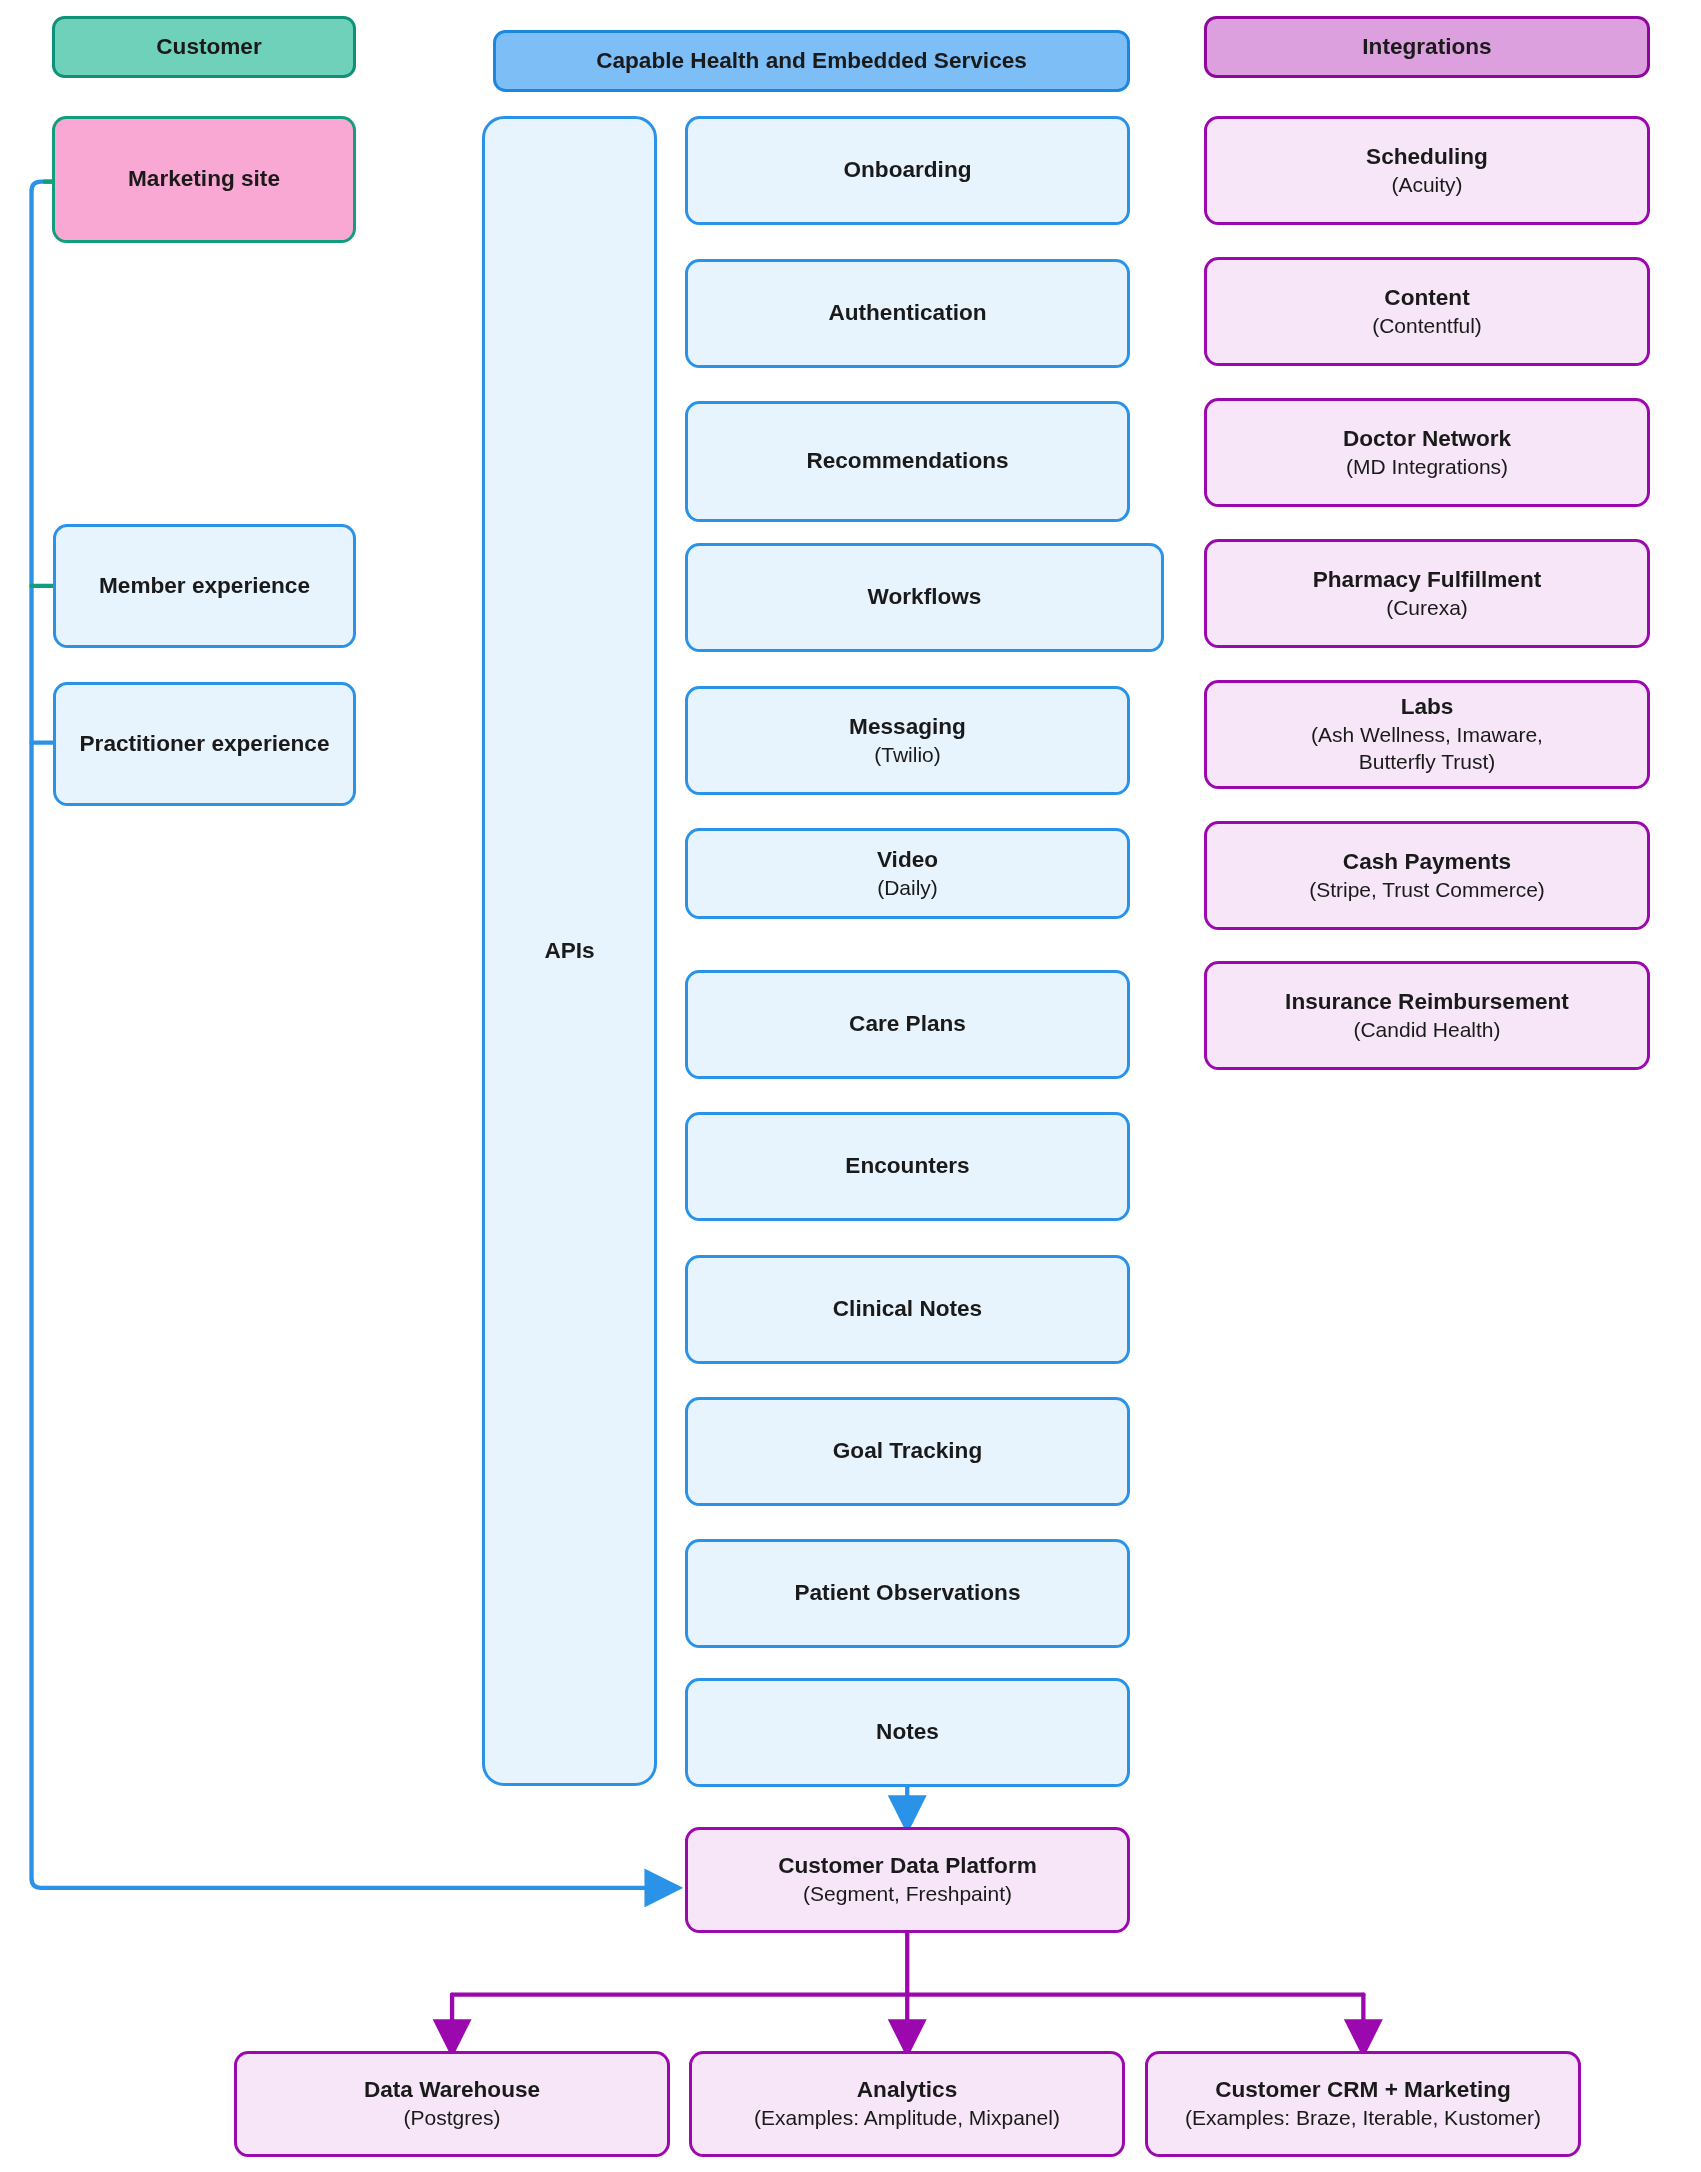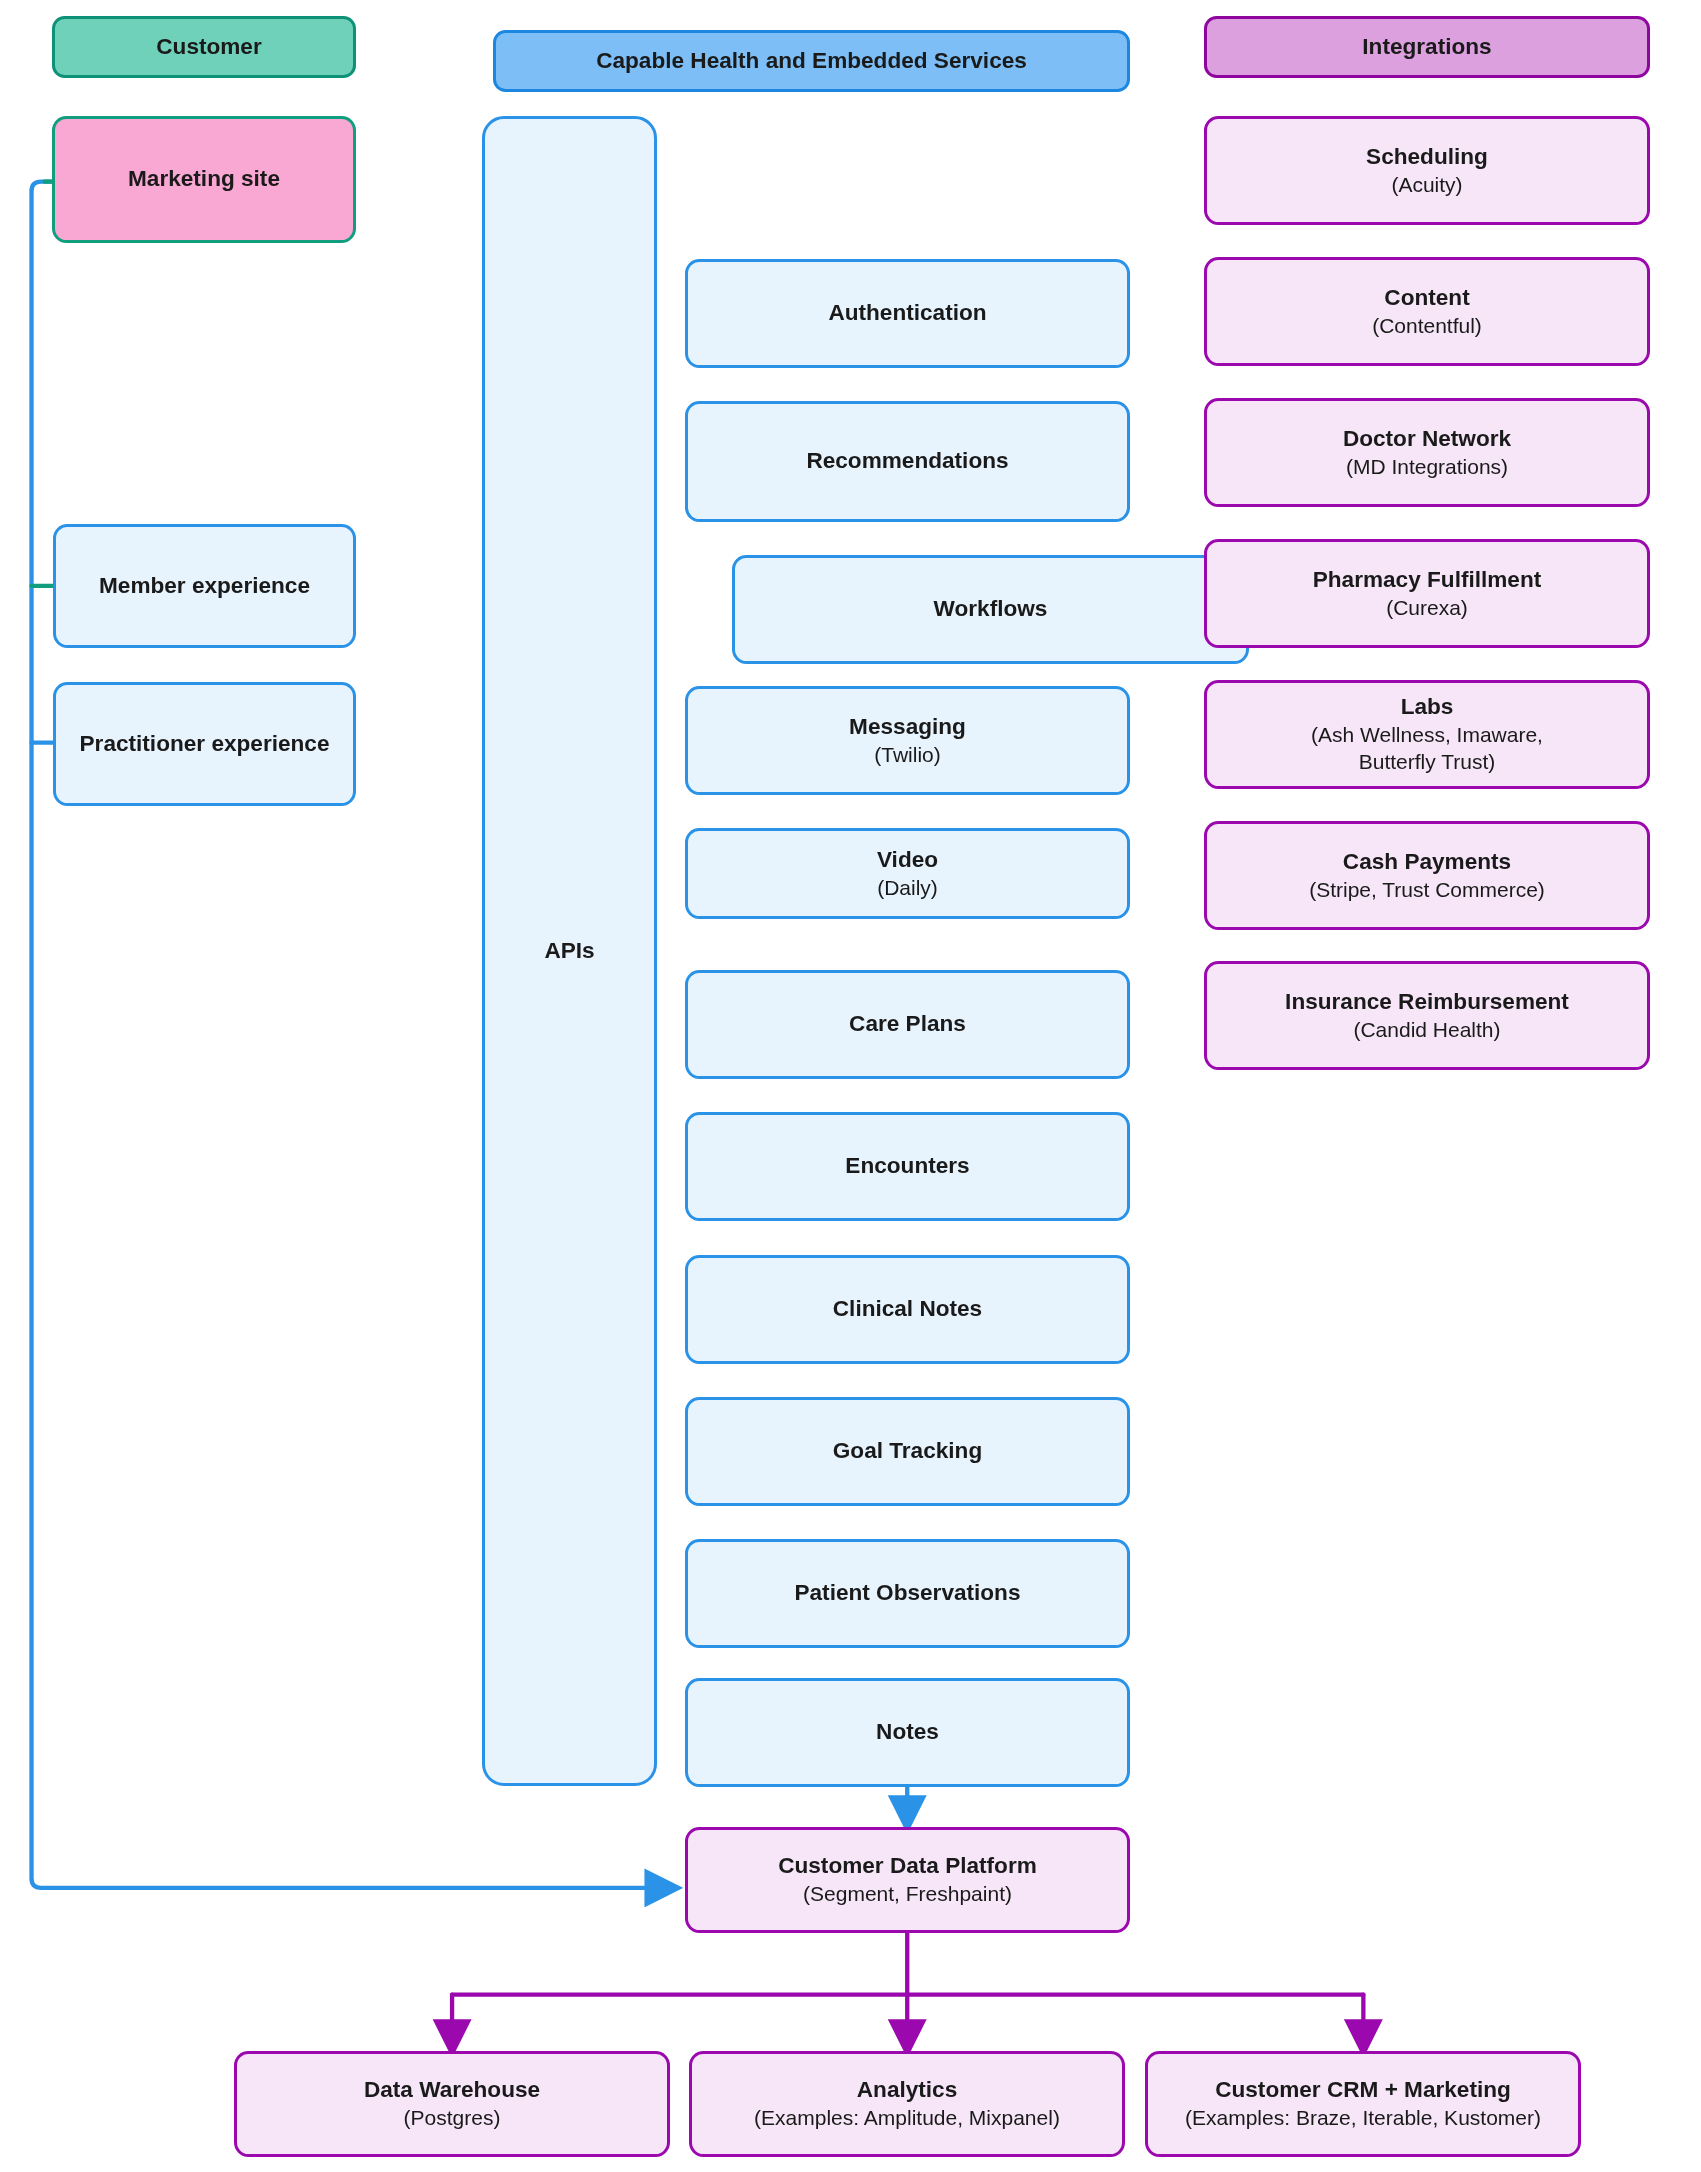--- a/index.html
+++ b/index.html
@@ -98,27 +98,30 @@
   </div>
 
   <div class="node n-blue" style="left:53px;top:682px;width:303px;height:124px;">
     <span class="ttl">Practitioner experience</span>
   </div>
 
   <div class="node n-apis" style="left:482px;top:116px;width:175px;height:1670px;">
     <span class="ttl">APIs</span>
   </div>
 
+  <div class="node n-blue" style="left:685px;top:116px;width:445px;height:109px;">
+    <span class="ttl">Onboarding</span>
+  </div>
   <div class="node n-blue" style="left:685px;top:259px;width:445px;height:109px;">
     <span class="ttl">Authentication</span>
   </div>
   <div class="node n-blue" style="left:685px;top:401px;width:445px;height:121px;">
     <span class="ttl">Recommendations</span>
   </div>
-  <div class="node n-blue" style="left:685px;top:555px;width:517px;height:109px;margin-left:47px;">
+  <div class="node n-blue" style="left:685px;top:543px;width:479px;height:109px;">
     <span class="ttl">Workflows</span>
   </div>
   <div class="node n-blue" style="left:685px;top:686px;width:445px;height:109px;">
     <span class="ttl">Messaging</span>
     <span class="sub">(Twilio)</span>
   </div>
   <div class="node n-blue" style="left:685px;top:828px;width:445px;height:91px;">
     <span class="ttl">Video</span>
     <span class="sub">(Daily)</span>
   </div>

